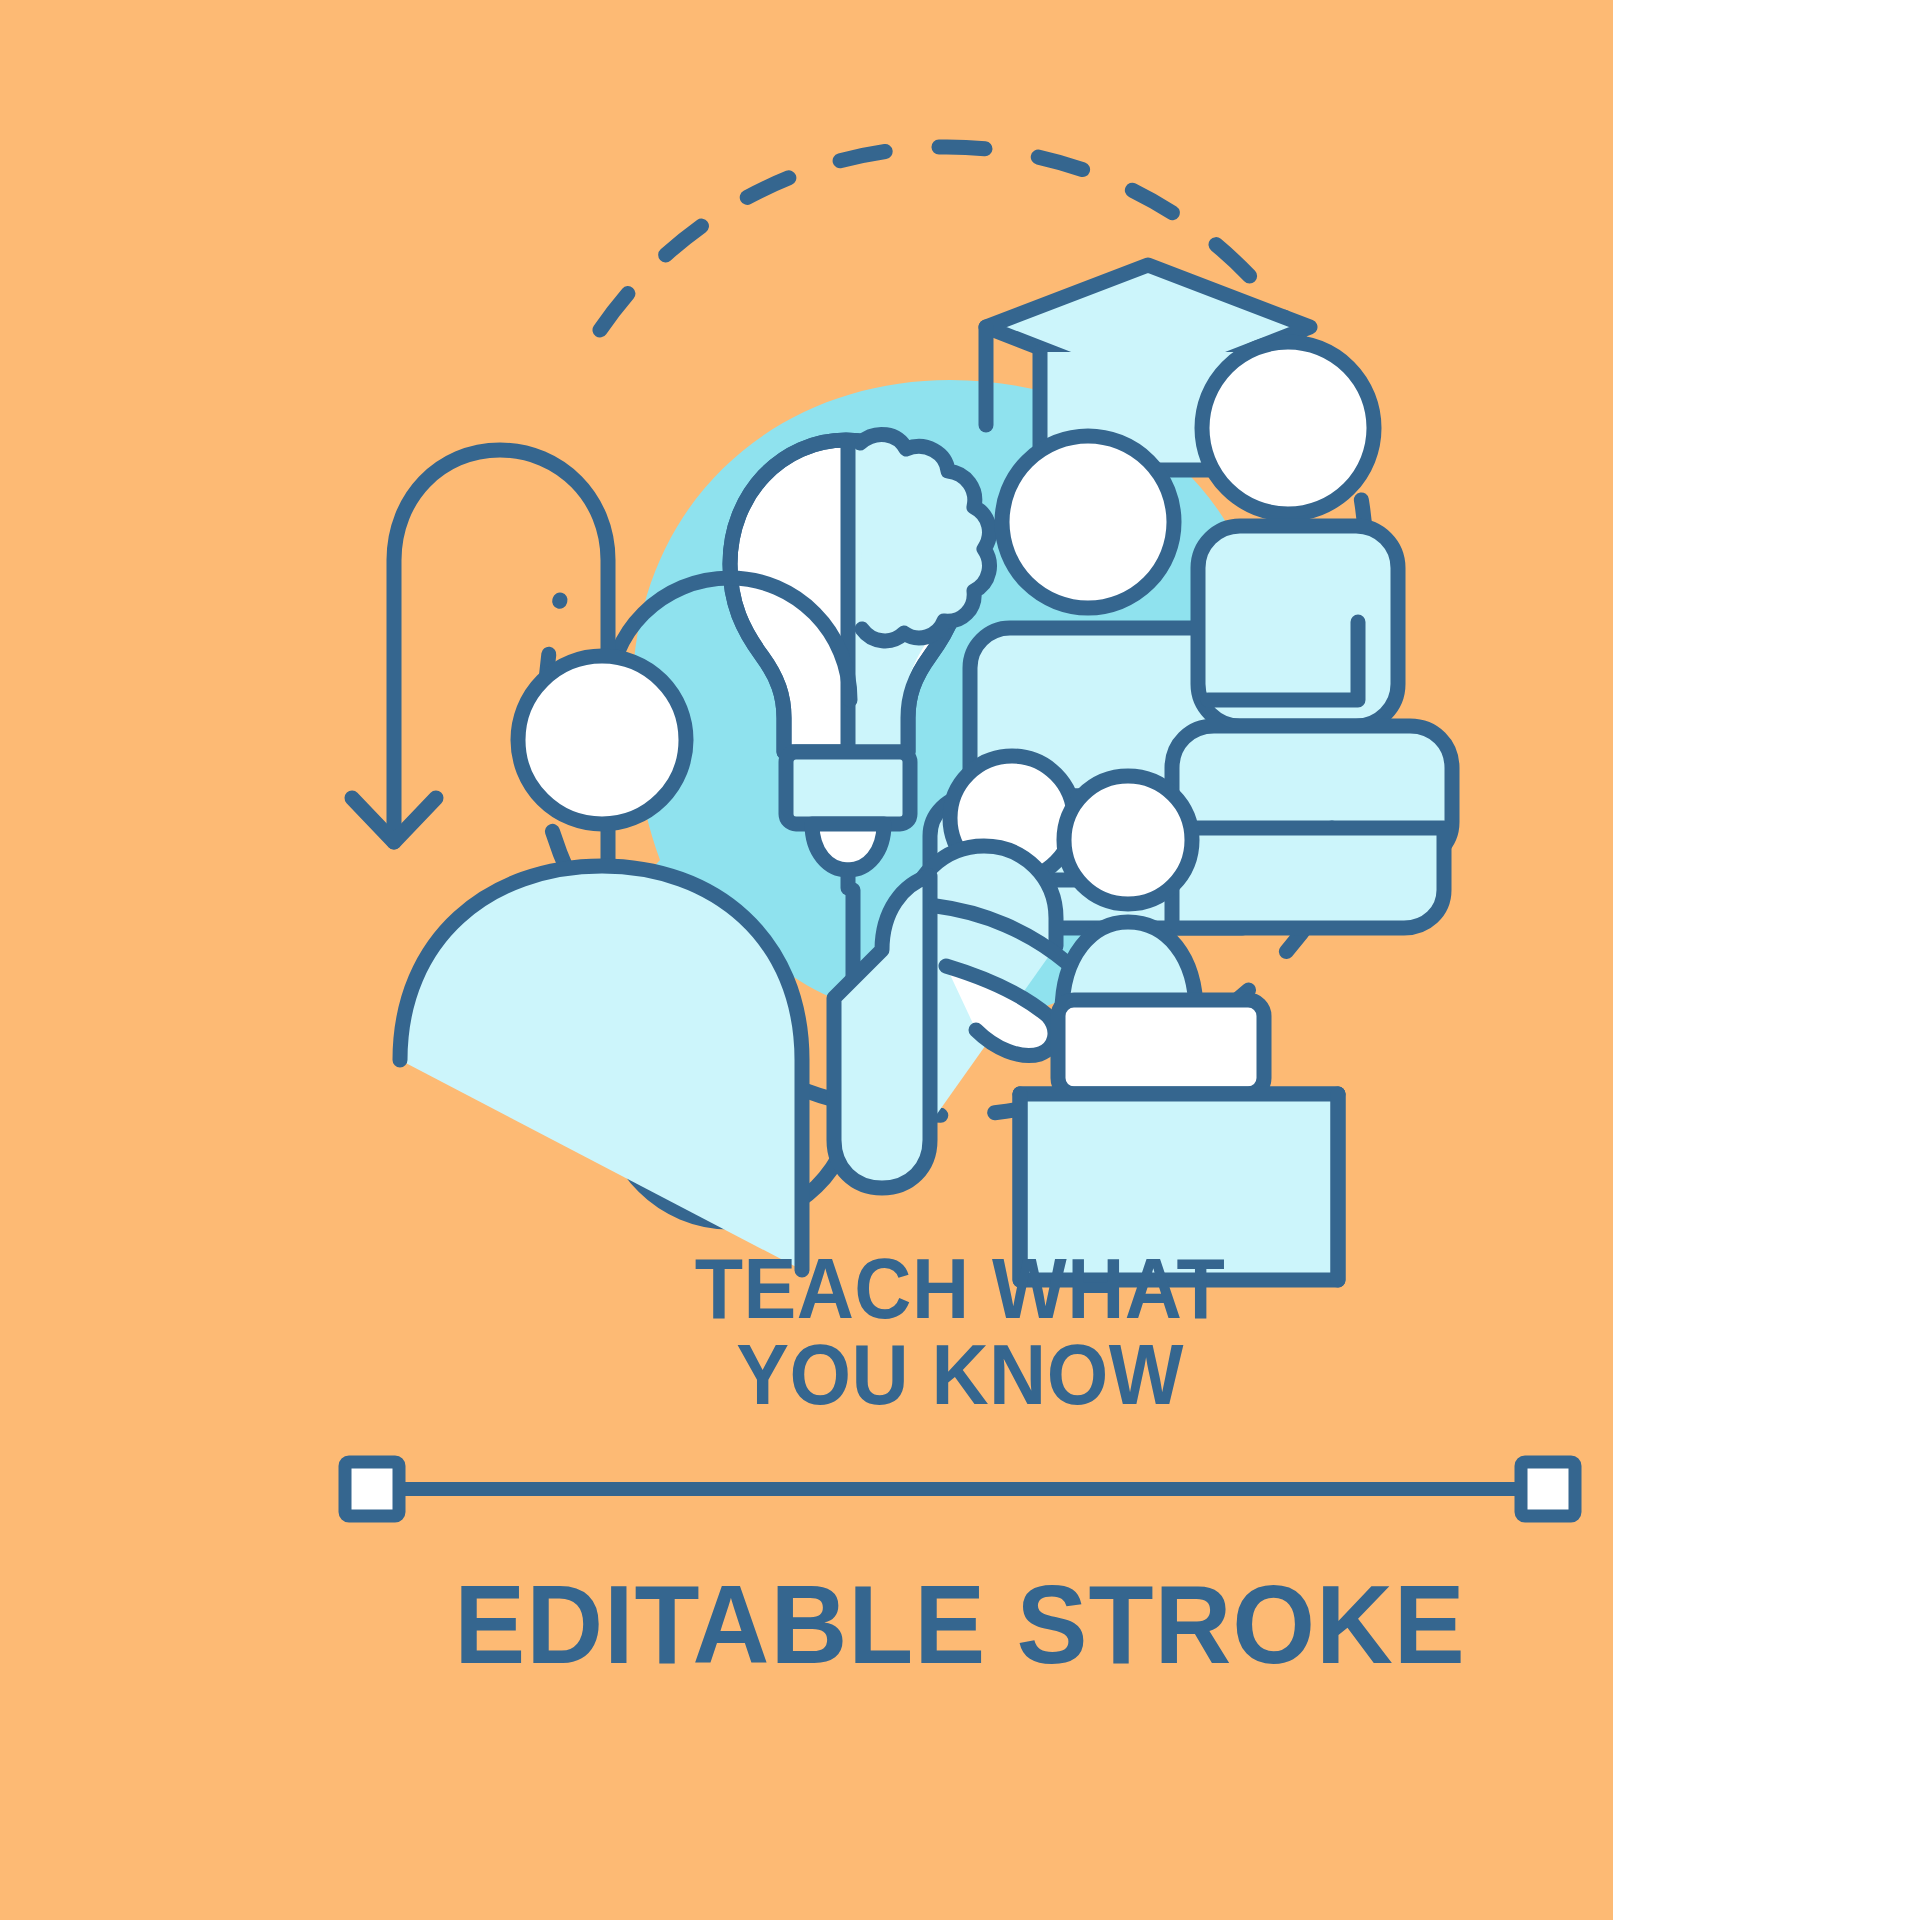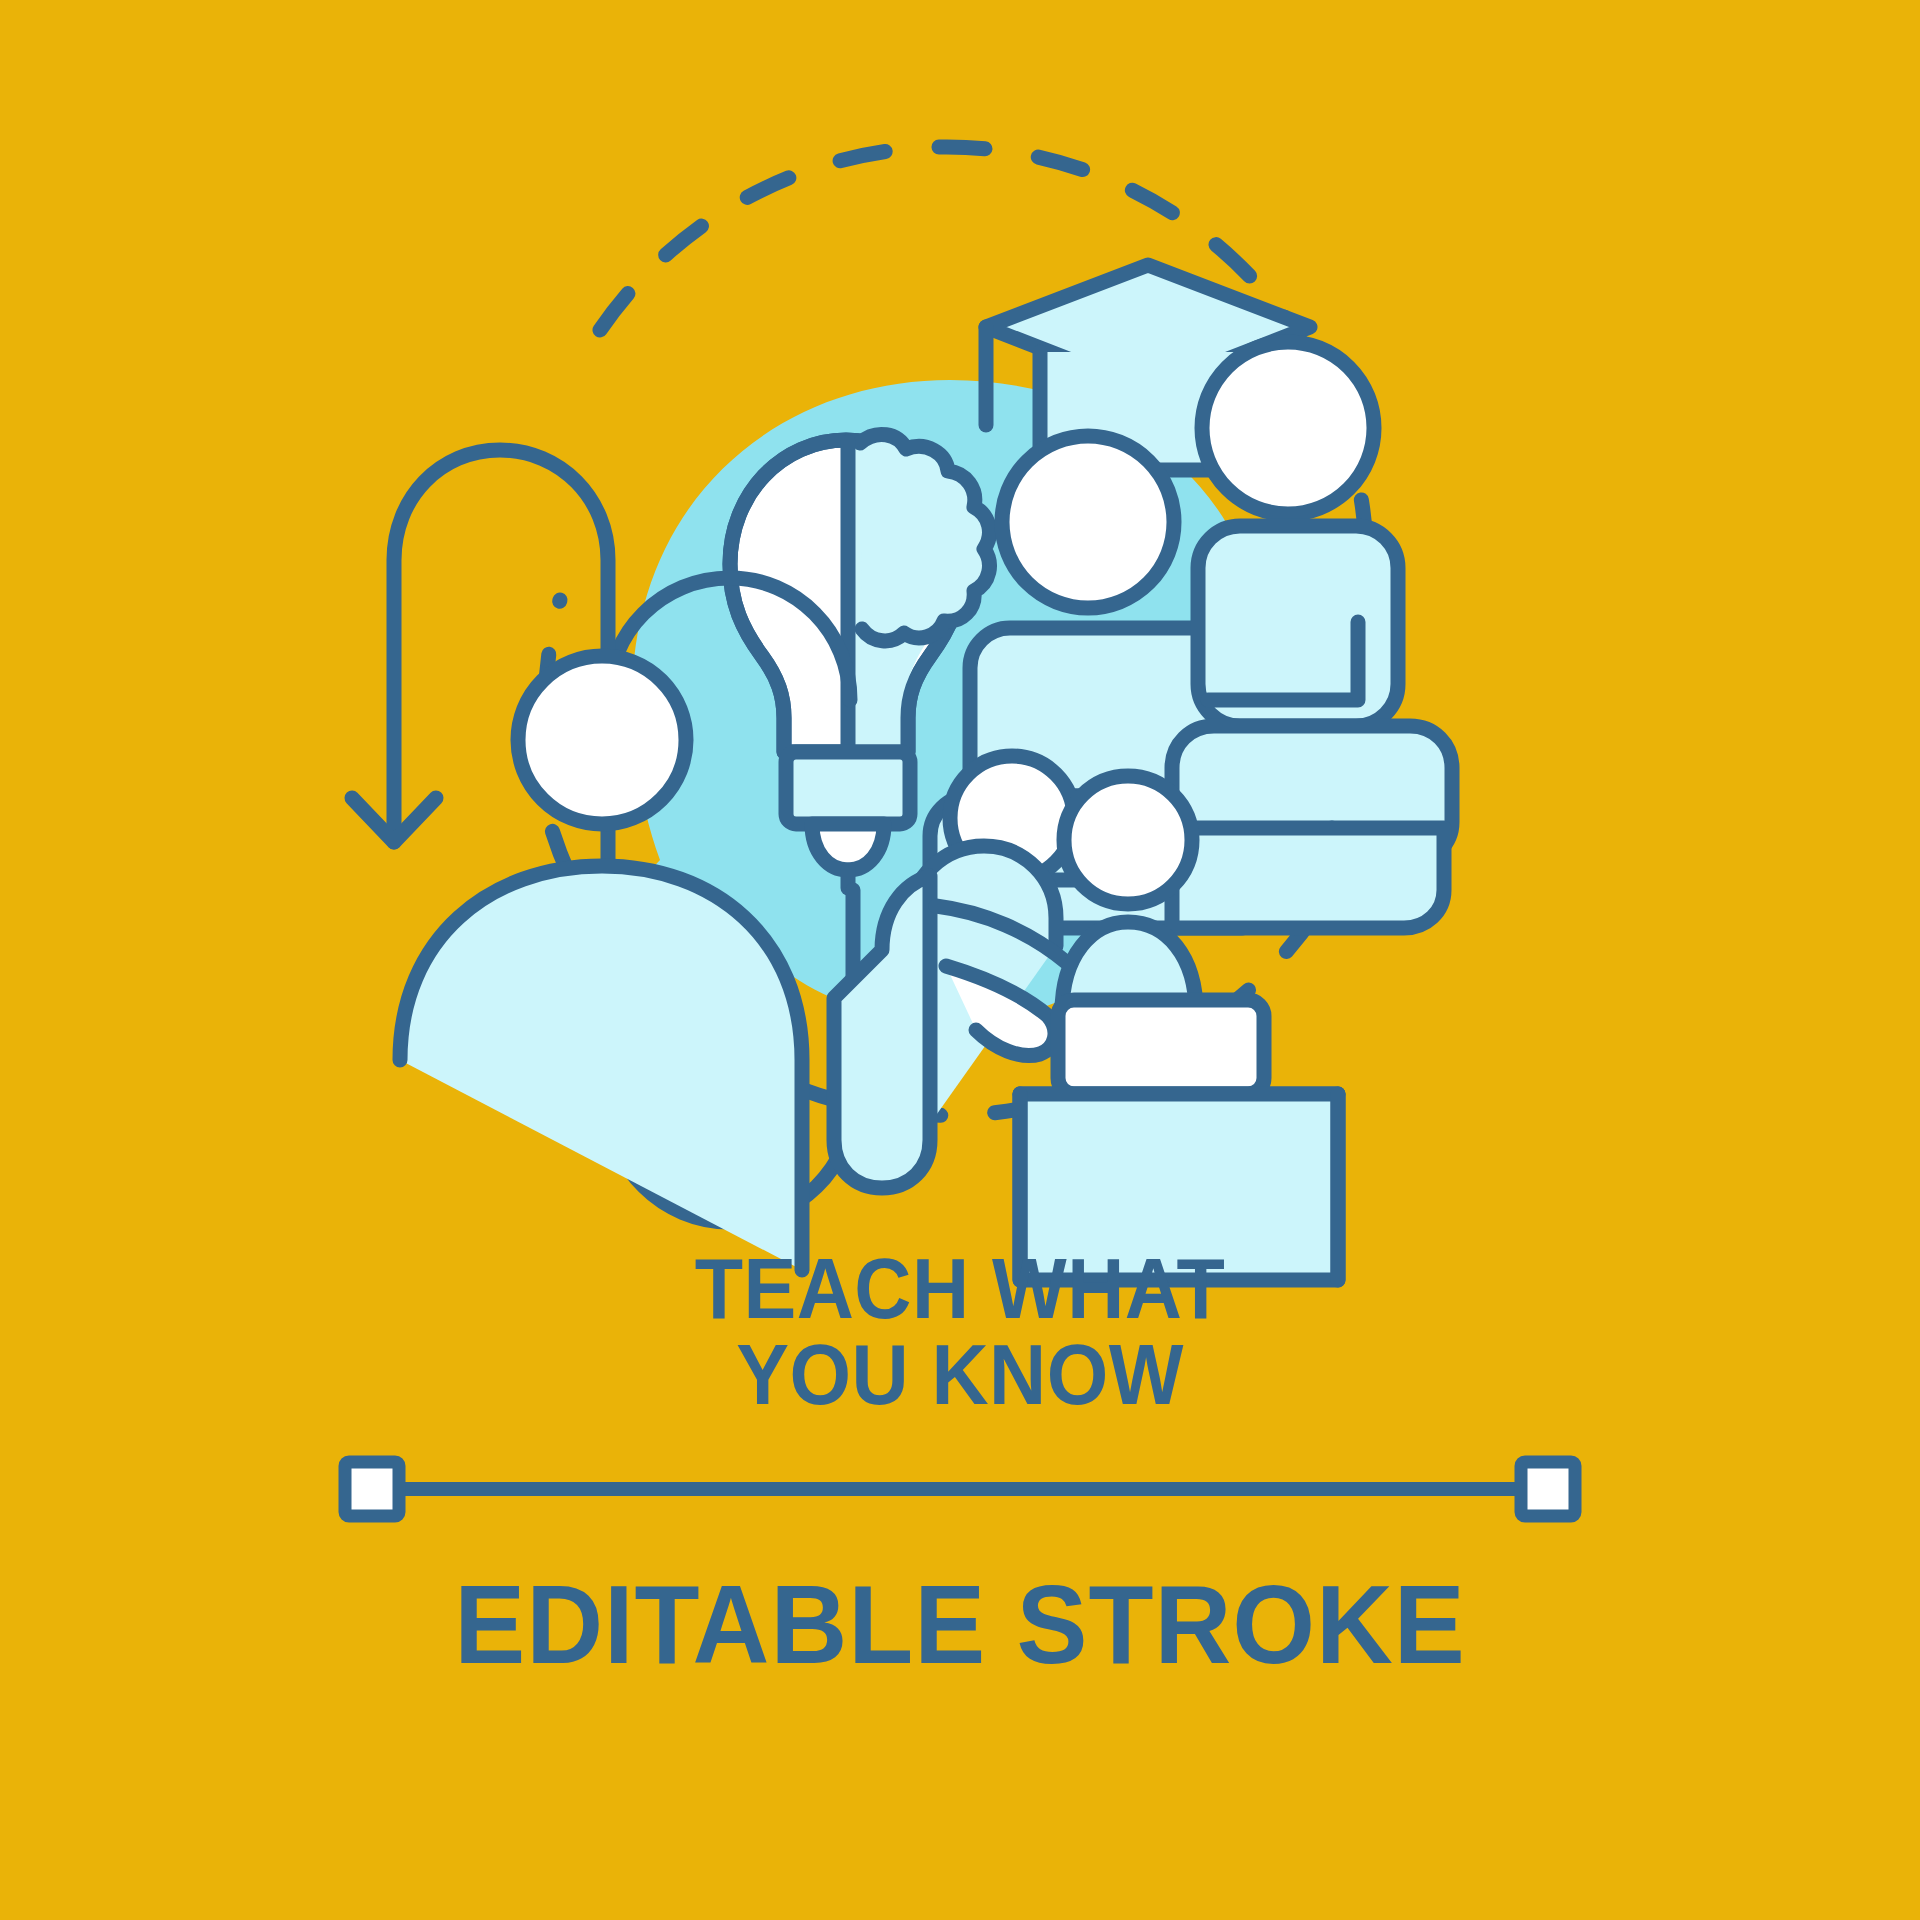--- a/index.html
+++ b/index.html
@@ -9,23 +9,23 @@
     background: #ffffff;
   }
   body {
     width: 1920px;
     height: 1920px;
     font-family: "Liberation Sans", sans-serif;
     overflow: hidden;
   }
   #canvas {
     position: relative;
-    width: 1920px;
+    width: 1613px;
     height: 1920px;
-    background: #eab308;
+    background: #fdba74;
   }
   #illustration {
     position: absolute;
     left: 0;
     top: 0;
     width: 1920px;
     height: 1920px;
     display: block;
   }
   .txt-layer {

